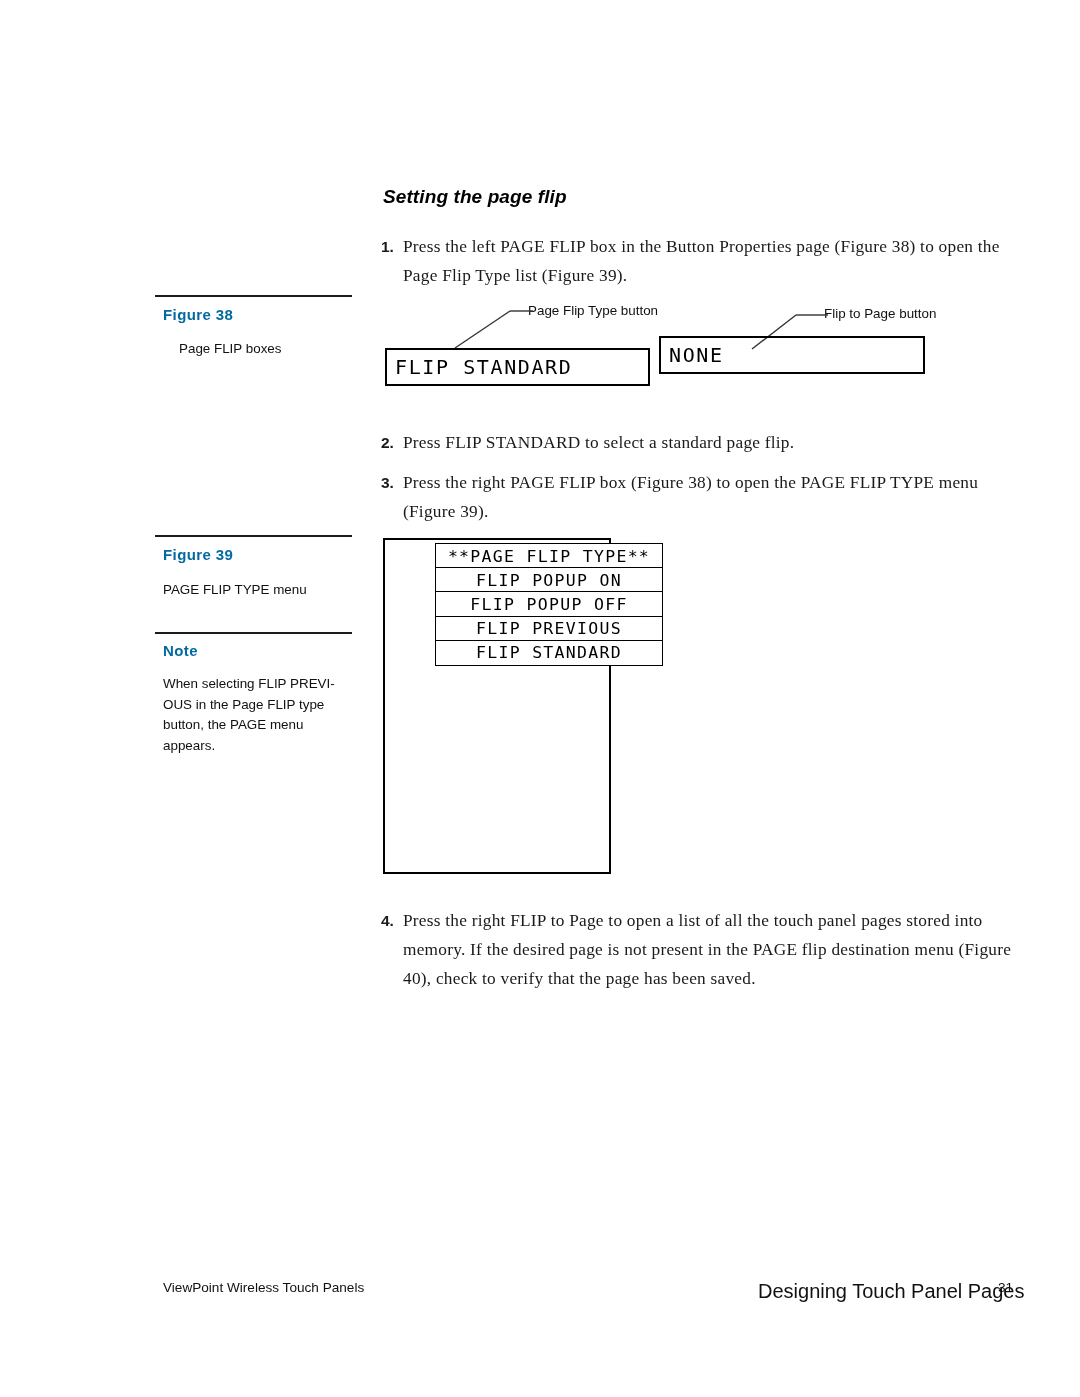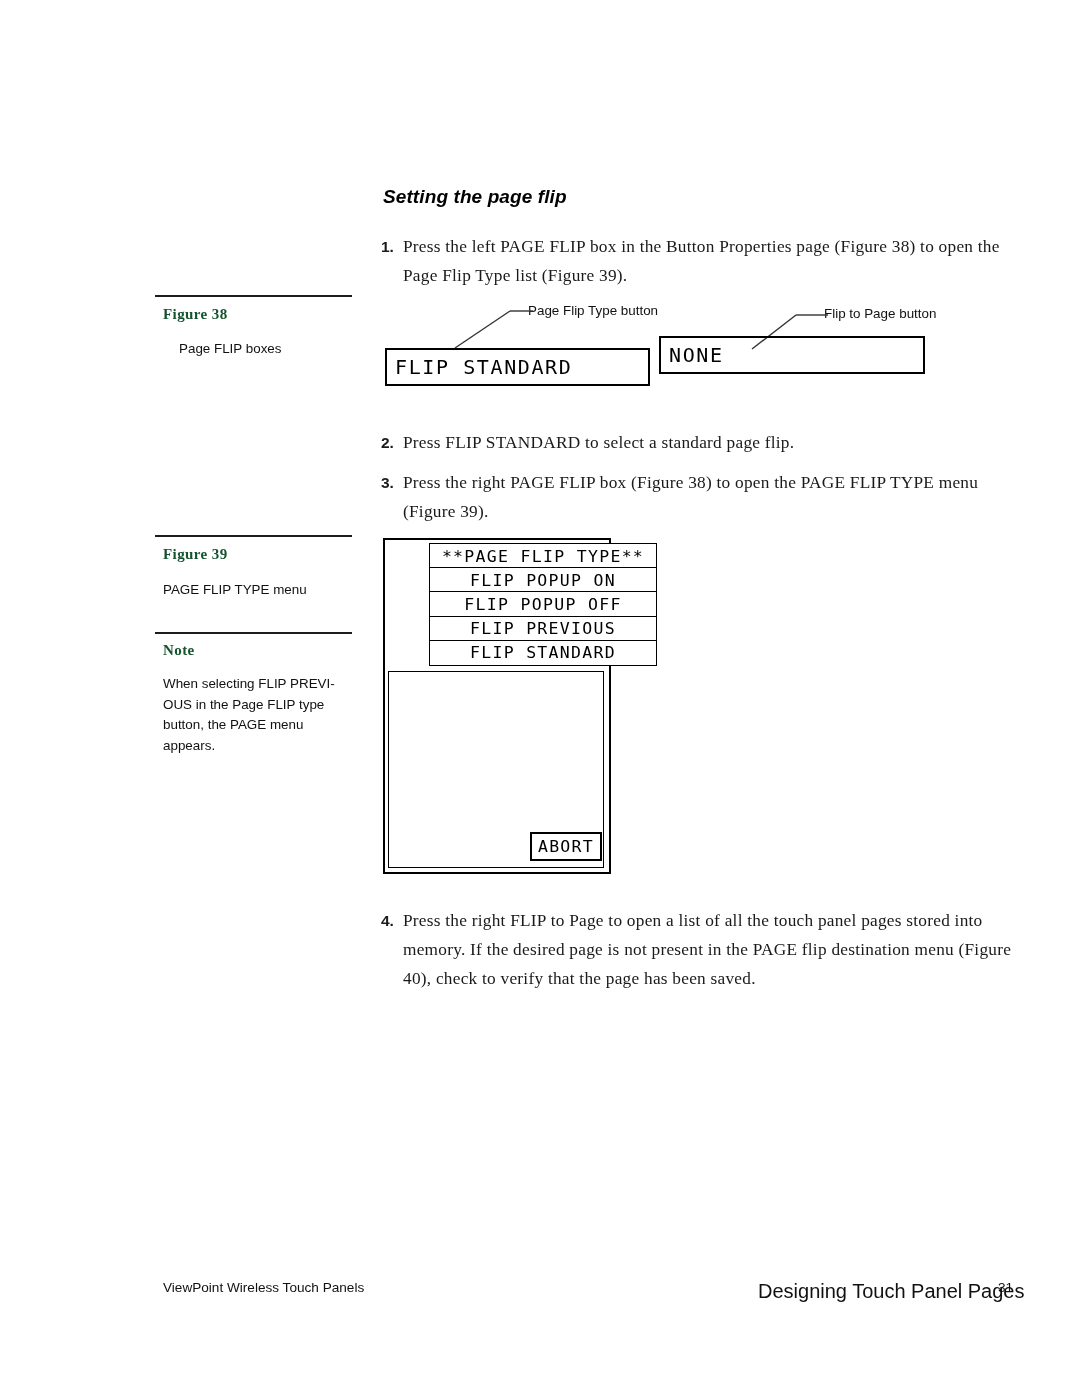--- a/index.html
+++ b/index.html
@@ -65,25 +65,25 @@
   .margin-rule {
     position: absolute;
     left: 155px;
     width: 197px;
     height: 0;
     border-top: 2.4px solid #1c1c1c;
   }
   .margin-title {
     position: absolute;
     left: 163px;
-    font-family: Liberation Serif, serif;
+    font-family: Liberation Sans, sans-serif;
     font-weight: bold;
     font-size: 15px;
     letter-spacing: 0.4px;
-    color: #14532d;
+    color: #0369a1;
   }
   .margin-caption {
     position: absolute;
     left: 163px;
     width: 190px;
     font-family: "Liberation Sans", sans-serif;
     font-size: 13.4px;
     line-height: 20.6px;
     color: #111;
   }
@@ -154,21 +154,21 @@
     left: 383px;
     top: 538px;
     width: 228px;
     height: 336px;
     border: 2.6px solid #000;
     box-sizing: border-box;
     background: #fff;
   }
   #menu-rows {
     position: absolute;
-    left: 0;
+    left: 6px;
     top: 3px;
     width: 228px;
     padding-left: 44px;
   }
   .menu-row {
     height: 26px;
     border: 1.8px solid #000;
     box-sizing: border-box;
     margin-bottom: -1.8px;
     display: flex;
@@ -288,25 +288,20 @@
       <span class="lcd">FLIP POPUP OFF</span>
     </div>
     <div class="menu-row">
       <span class="lcd">FLIP PREVIOUS</span>
     </div>
     <div class="menu-row">
       <span class="lcd">FLIP STANDARD</span>
     </div>
   </div>
 
-  <div id="panel-empty-area">
-    <div id="abort-button">
-      <span class="lcd">ABORT</span>
-    </div>
-  </div>
 
 </div>
 
 <div class="step" id="step-4">
   <span class="num">4.</span>
   <span class="body">Press the right FLIP to Page to open a list of all the touch panel pages stored into memory. If the desired page is not present in the PAGE flip destination menu (Figure 40), check to verify that the page has been saved.</span>
 </div>
 
 <div class="abs" id="footer-left">ViewPoint Wireless Touch Panels</div>
 <div class="abs" id="footer-right">Designing Touch Panel Pages</div>

